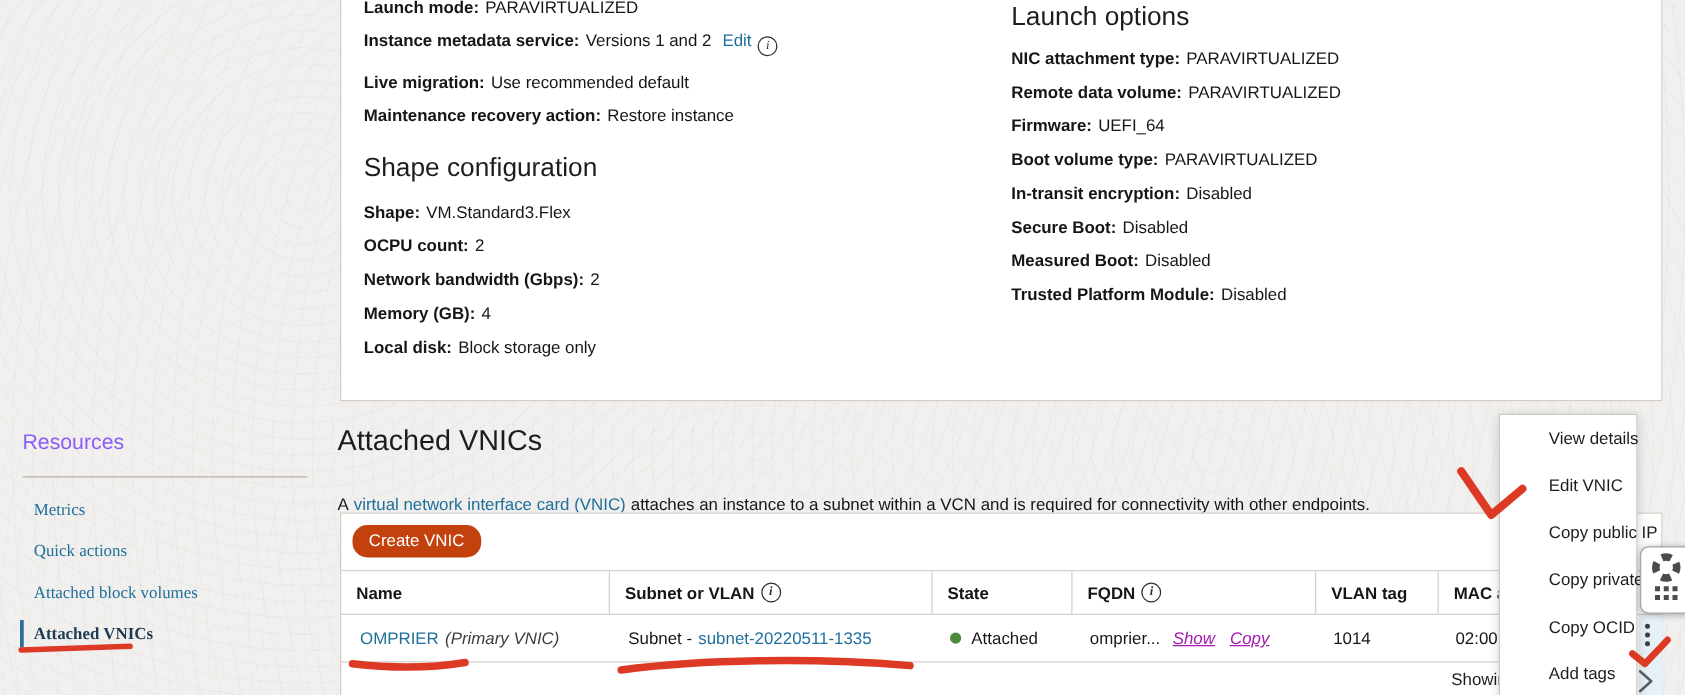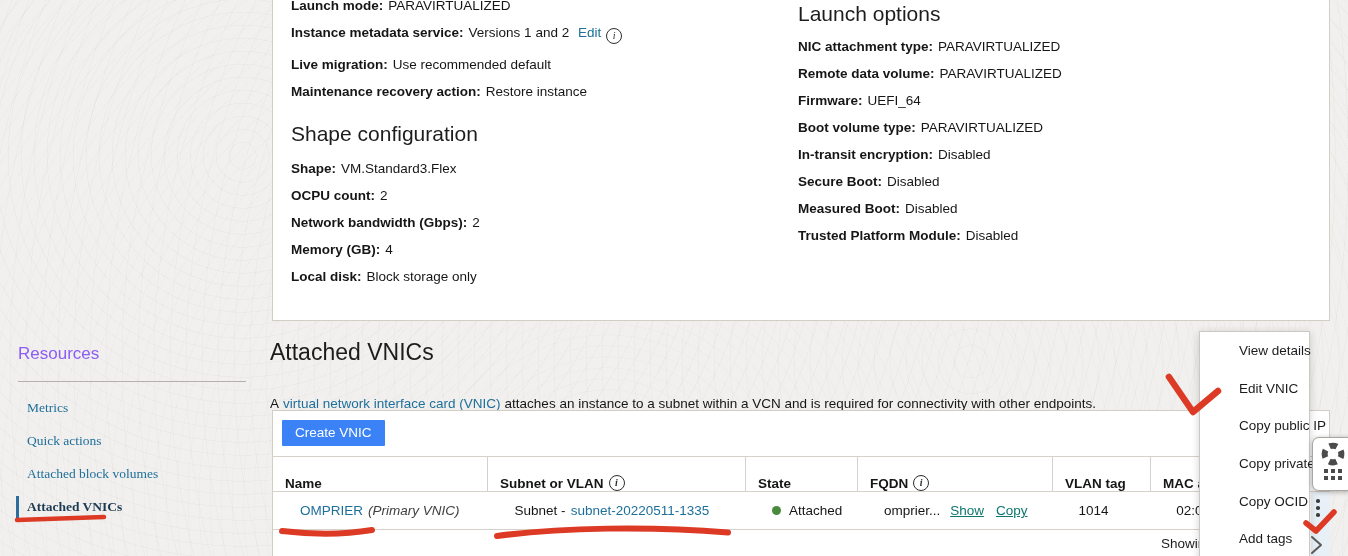--- a/index.html
+++ b/index.html
@@ -8,28 +8,28 @@
   .pattern{position:absolute;inset:0;z-index:0;
     background:
       repeating-radial-gradient(circle at 18% 28%, rgba(95,85,70,.035) 0 1px, transparent 1px 13px),
       repeating-radial-gradient(circle at 72% 65%, rgba(95,85,70,.03) 0 1px, transparent 1px 16px),
       repeating-radial-gradient(circle at 45% 90%, rgba(95,85,70,.025) 0 1px, transparent 1px 11px);}
   .card{background:#fff;border:1px solid #d2cdc5;box-sizing:border-box;position:absolute;}
 
   
   .top-card{left:272px;top:-12px;width:1058px;height:333px;z-index:2;}
   .col1{position:absolute;left:18px;top:10px;}
-  .col2{position:absolute;left:525px;top:13px;}
+  .col2{position:absolute;left:536px;top:13px;}
   .field{font-size:13.5px;line-height:13px;margin-bottom:14px;white-space:nowrap;}
   .flabel{font-weight:700;margin-right:5px;}
   .h2{font-size:21px;line-height:24px;font-weight:400;color:#1d1d1d;margin:24px 0 16px 0;}
   .h2.first{margin-top:0;margin-bottom:14px;}
   a.link{color:#1e6f9a;text-decoration:none;cursor:pointer;}
   a.u{}
-  a.dark{color:#0f766e;text-decoration:underline;cursor:pointer;}
+  a.dark{color:#a21caf;text-decoration:underline;cursor:pointer;font-style:italic;}
   .info-icon{display:inline-flex;align-items:center;justify-content:center;
     width:14px;height:14px;border:1px solid #2c2c2c;border-radius:50%;
     font-family:"Liberation Serif",serif;font-style:italic;font-size:10px;line-height:10px;
     color:#2c2c2c;margin-left:5px;vertical-align:-2px;background:#fff;}
   .info-icon::before{content:"i";}
 
   
   .sidebar{position:absolute;left:18px;top:344px;width:228px;z-index:2;}
   .res-title{font-size:17px;font-weight:400;color:#8b5cf6;line-height:20px;}
   .divider{height:1px;background:#b5b0a9;margin-top:17px;}
@@ -38,27 +38,27 @@
   .nav-item.active{font-weight:700;color:#1d3a52;}
   .nav-item.active::before{content:"";position:absolute;left:-2px;top:-4px;width:3px;height:22px;background:#2b6e9b;}
 
   
   .sec-title{position:absolute;left:270px;top:339px;font-size:23px;font-weight:400;color:#1c1c1c;z-index:2;}
   .sec-desc{position:absolute;left:270px;top:396px;font-size:13.5px;z-index:2;}
   .sec-desc .gap{margin-right:4px;}
 
   
   .table-card{left:272px;top:410px;width:1058px;height:160px;z-index:5;}
-  .btn{display:inline-block;margin:9px 0 0 9px;background:#3b82f6;color:#fff;
-    font-size:13.5px;line-height:26px;padding:0 13px;border-radius:1px;border:none;cursor:pointer;}
+  .btn{display:inline-block;margin:9px 0 0 9px;background:#c2410c;color:#fff;
+    font-size:13.5px;line-height:26px;padding:0 13px;border-radius:12px;border:none;cursor:pointer;}
   .thead{display:flex;margin-top:10px;height:36px;border-top:1px solid #d6d1ca;border-bottom:1px solid #d6d1ca;box-sizing:border-box;}
-  .th{display:flex;align-items:flex-end;padding-left:12px;font-weight:700;font-size:13.5px;box-sizing:border-box;border-right:1px solid #d6d1ca;}
+  .th{display:flex;align-items:center;padding-left:12px;font-weight:700;font-size:13.5px;box-sizing:border-box;border-right:1px solid #d6d1ca;}
   .th:last-child{border-right:none;}
   .trow{display:flex;height:38px;border-bottom:1px solid #d6d1ca;box-sizing:border-box;}
-  .td{display:flex;align-items:center;padding-left:27px;font-size:13.5px;box-sizing:border-box;white-space:nowrap;overflow:hidden;}
+  .td{display:flex;align-items:center;padding-left:15px;font-size:13.5px;box-sizing:border-box;white-space:nowrap;overflow:hidden;}
   .w-name{width:215px;}.w-subnet{width:258px;}.w-state{width:112px;}
   .w-fqdn{width:195px;}.w-vlan{width:98px;}.w-mac{width:161px;}.w-act{width:19px;padding-left:0;}
   .italic{font-style:italic;color:#3f3f3f;margin-left:5px;}
   .dot{width:9px;height:9px;border-radius:50%;background:#4a8a3c;margin-right:8px;flex:none;}
   .ml5{margin-left:5px;}.ml10{margin-left:10px;}.ml12{margin-left:12px;}
   .tfoot-text{position:absolute;left:888px;top:125px;font-size:13.5px;color:#1c1c1c;}
 
   
   .tint{position:absolute;left:1311px;top:492px;width:19px;height:64px;background:#e7f0f6;z-index:6;}
   .kebab{position:absolute;left:1316px;top:499px;z-index:7;cursor:pointer;}

